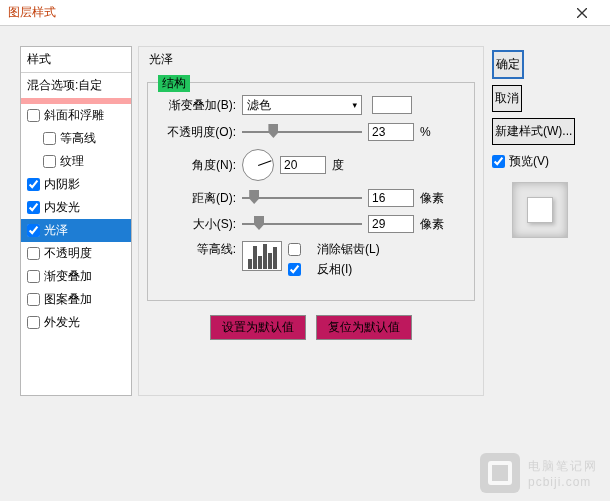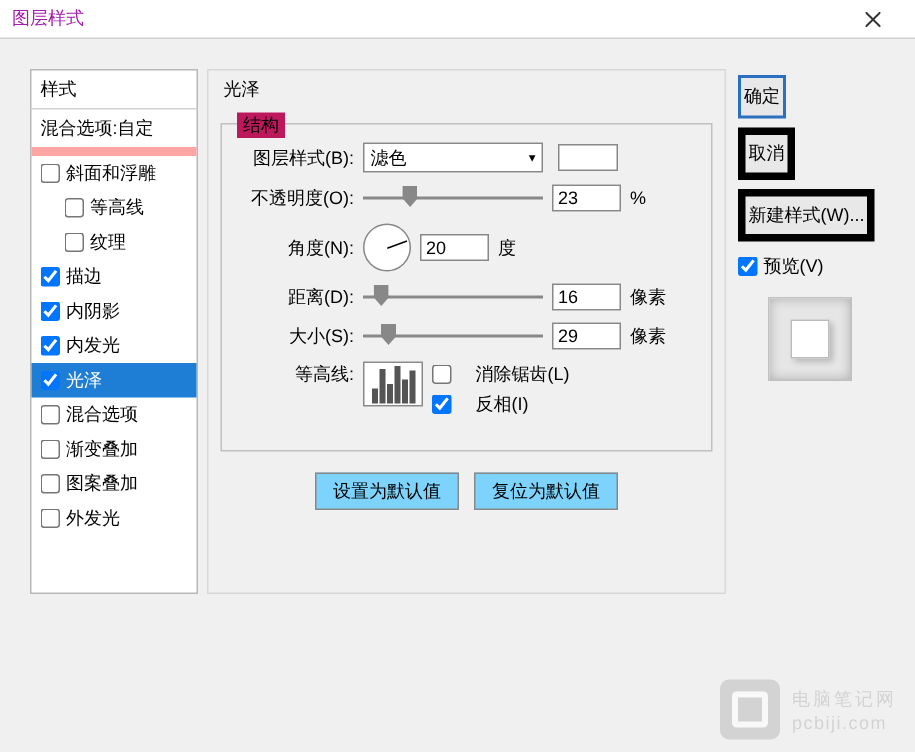--- a/index.html
+++ b/index.html
@@ -1,35 +1,35 @@
 <!DOCTYPE html>
 <html><head>
 <meta charset="utf-8">
 <style>
 * { box-sizing: border-box; margin: 0; padding: 0; font-family: "Microsoft YaHei", sans-serif; font-size: 12px; }
 body { background: #f0f0f0; width: 610px; height: 501px; overflow: hidden; position: relative; }
 
 .titlebar { height: 26px; background: #fff; border-bottom: 1px solid #d0d0d0; display: flex; align-items: center; padding: 0 8px; justify-content: space-between; }
-.titlebar .title { color: #a21caf; }
+.titlebar .title { color: #c2410c; }
 .titlebar .close { width: 40px; height: 26px; display: flex; align-items: center; justify-content: center; cursor: pointer; }
 .titlebar .close svg { width: 10px; height: 10px; }
 
 .content { display: flex; height: 390px; padding: 20px; gap: 6px; background:#f0f0f0;}
 
 .sidebar { width: 112px; background: #fff; border: 1px solid #b8b8b8; display: flex; flex-direction: column; }
 .sidebar-header { padding: 4px 6px; border-bottom: 1px solid #d0d0d0; font-weight: normal; }
 .sidebar-sub { padding: 4px 6px; border-bottom: 6px solid #fca5a5; }
 .sidebar-item { display: flex; align-items: center; padding: 3px 6px; gap: 4px; cursor: pointer; }
 .sidebar-item.indent { padding-left: 22px; }
 .sidebar-item.selected { background: #1e7dd4; color: #fff; }
 .sidebar-item input[type=checkbox] { width: 13px; height: 13px; }
 
 .main { flex: 1; position: relative; background:#f0f0f0; border:1px solid #d8d8d8; padding:4px 8px;}
 .fieldset { border: 1px solid #c0c0c0; margin-top: 14px; padding: 12px 10px 14px 10px; position: relative; }
-.fieldset-legend { position: absolute; top: -8px; left: 10px; background: #be185d; padding: 0 4px; }
+.fieldset-legend { position: absolute; top: -8px; left: 10px; background: #22c55e; padding: 0 4px; }
 
 .row { display: flex; align-items: center; margin-bottom: 8px; gap: 6px; }
 .row-label { width: 78px; text-align: right; }
 .select { width: 120px; height: 20px; border: 1px solid #888; background: #fff; display: flex; align-items: center; justify-content: space-between; padding: 0 4px; }
 .select .sv { }
 .select .arrow { font-size: 9px; }
 .color-swatch { width: 40px; height: 18px; border: 1px solid #888; background: #fff; margin-left:4px;}
 
 .slider-track { width: 120px; height: 16px; position: relative; }
 .slider-track .line { position: absolute; top: 7px; left: 0; right: 0; height: 2px; background: #888; }
@@ -38,24 +38,24 @@
 .num-input { width: 46px; height: 18px; border: 1px solid #888; background: #fff; text-align: left; padding: 0 3px; font-family: inherit; font-size: 12px; }
 
 .angle-dial { width: 32px; height: 32px; border: 1px solid #888; border-radius: 50%; background: #fff; position: relative; }
 .angle-dial .needle { position: absolute; top: 50%; left: 50%; width: 14px; height: 1px; background: #000; transform-origin: 0 0; transform: rotate(-20deg); }
 
 .contour-preview { width: 40px; height: 30px; border: 1px solid #888; background:#fff; display:flex; align-items:flex-end; justify-content:center; gap:1px; padding:1px;}
 .contour-preview .bar{width:4px; background:#555;}
 .checkopt{display:flex; align-items:center; gap:16px;}
 
 .btn-row { display:flex; gap:10px; justify-content:center; margin-top:14px;}
-.btn { border:1px solid #888; background:#7dd3fc; padding:3px 10px; cursor:pointer; min-width:96px; text-align:center;}
+.btn { border:1px solid #888; background:#be185d; padding:3px 10px; cursor:pointer; min-width:96px; text-align:center;}
 
 .rightcol { width: 100px; padding: 4px 2px; display:flex; flex-direction:column; gap:6px; align-items:flex-start;}
-.rbtn{ border:5px solid #000000; background:#e8e8e8; padding:4px 2px; text-align:center; cursor:pointer;}
+.rbtn{ border:1px solid #000000; background:#e8e8e8; padding:4px 2px; text-align:center; cursor:pointer;}
 .rbtn.primary{ border:2px solid #2b6fbf; }
 .preview-chk{display:flex; align-items:center; justify-content:center; gap:4px; margin-top:2px;}
 .preview-box{width:56px; height:56px; margin:6px auto; background:#e6e6e6; border:1px solid #c0c0c0; box-shadow: inset 0 0 8px rgba(0,0,0,0.25); display:flex; align-items:center; justify-content:center;}
 .preview-box .inner{width:26px; height:26px; background:#fff; border:1px solid #bbb; box-shadow: 2px 2px 4px rgba(0,0,0,0.2);}
 
 .watermark { position:absolute; bottom:8px; right:12px; display:flex; align-items:center; gap:8px; opacity:0.55;}
 .watermark .logo{width:40px;height:40px;background:#bcbcbc;border-radius:6px; position:relative;}
 .watermark .logo::after{content:""; position:absolute; left:8px; top:8px; right:8px; bottom:8px; border:4px solid #fff; border-radius:3px;}
 .watermark .txt{display:flex; flex-direction:column; color:#bcbcbc; font-size:16px; letter-spacing:2px;}
 .watermark .sub{font-size:12px; letter-spacing:1px;}
@@ -88,37 +88,33 @@
     <div class="sidebar-item indent">
       <input type="checkbox" style="">
       <span>等高线</span>
     </div>
     <div class="sidebar-item indent">
       <input type="checkbox" style="">
       <span>纹理</span>
     </div>
     <div class="sidebar-item">
       <input type="checkbox" checked="" style="">
-      <span>描边</span>
-    </div>
-    <div class="sidebar-item">
-      <input type="checkbox" checked="" style="">
       <span>内阴影</span>
     </div>
     <div class="sidebar-item">
       <input type="checkbox" checked="" style="">
       <span>内发光</span>
     </div>
     <div class="sidebar-item selected">
       <input type="checkbox" checked="" style="">
       <span>光泽</span>
     </div>
     <div class="sidebar-item">
       <input type="checkbox" style="">
-      <span>混合选项</span>
+      <span>不透明度</span>
     </div>
     <div class="sidebar-item">
       <input type="checkbox" style="">
       <span>渐变叠加</span>
     </div>
     <div class="sidebar-item">
       <input type="checkbox" style="">
       <span>图案叠加</span>
     </div>
     <div class="sidebar-item">
@@ -126,21 +122,21 @@
       <span>外发光</span>
     </div>
   </div>
 
   <div class="main">
     <div class="section-title-outer">光泽</div>
     <div class="fieldset">
       <div class="fieldset-legend">结构</div>
 
       <div class="row">
-        <div class="row-label">图层样式(B):</div>
+        <div class="row-label">渐变叠加(B):</div>
         <div class="select">
           <span class="sv">滤色</span>
           <span class="arrow">▾</span>
         </div>
         <div class="color-swatch"></div>
       </div>
 
       <div class="row">
         <div class="row-label">不透明度(O):</div>
         <div class="slider-track">

